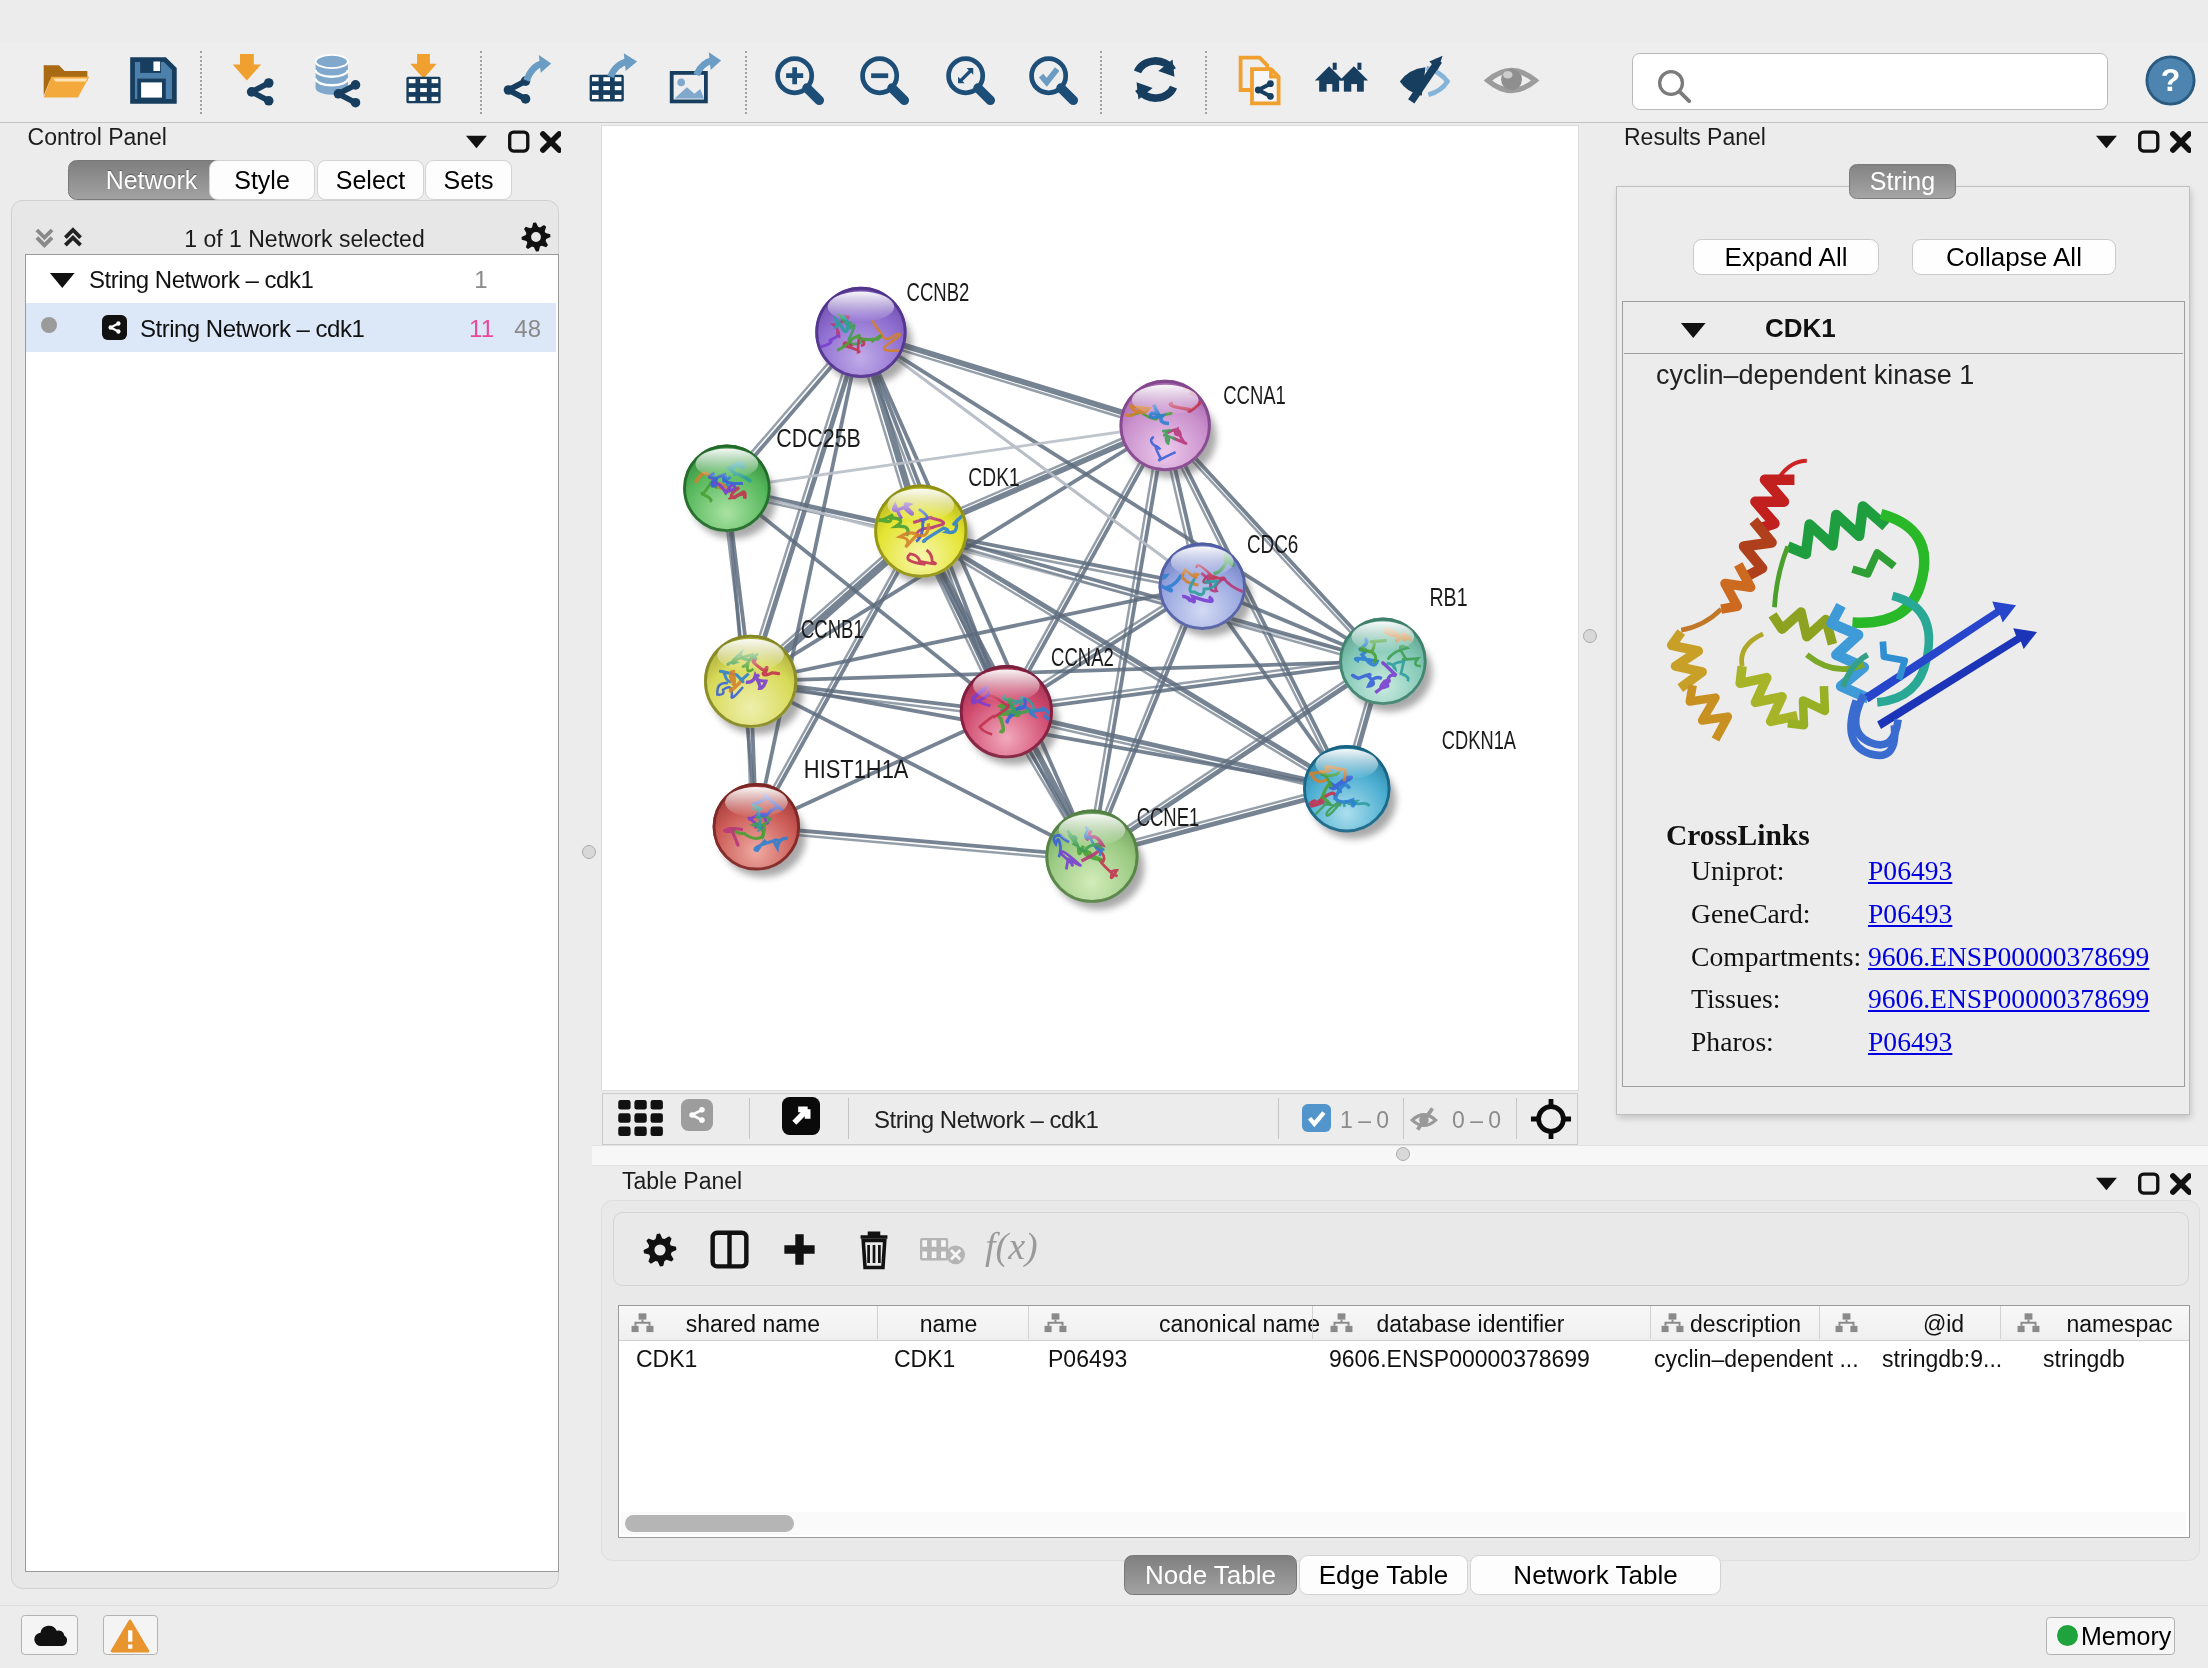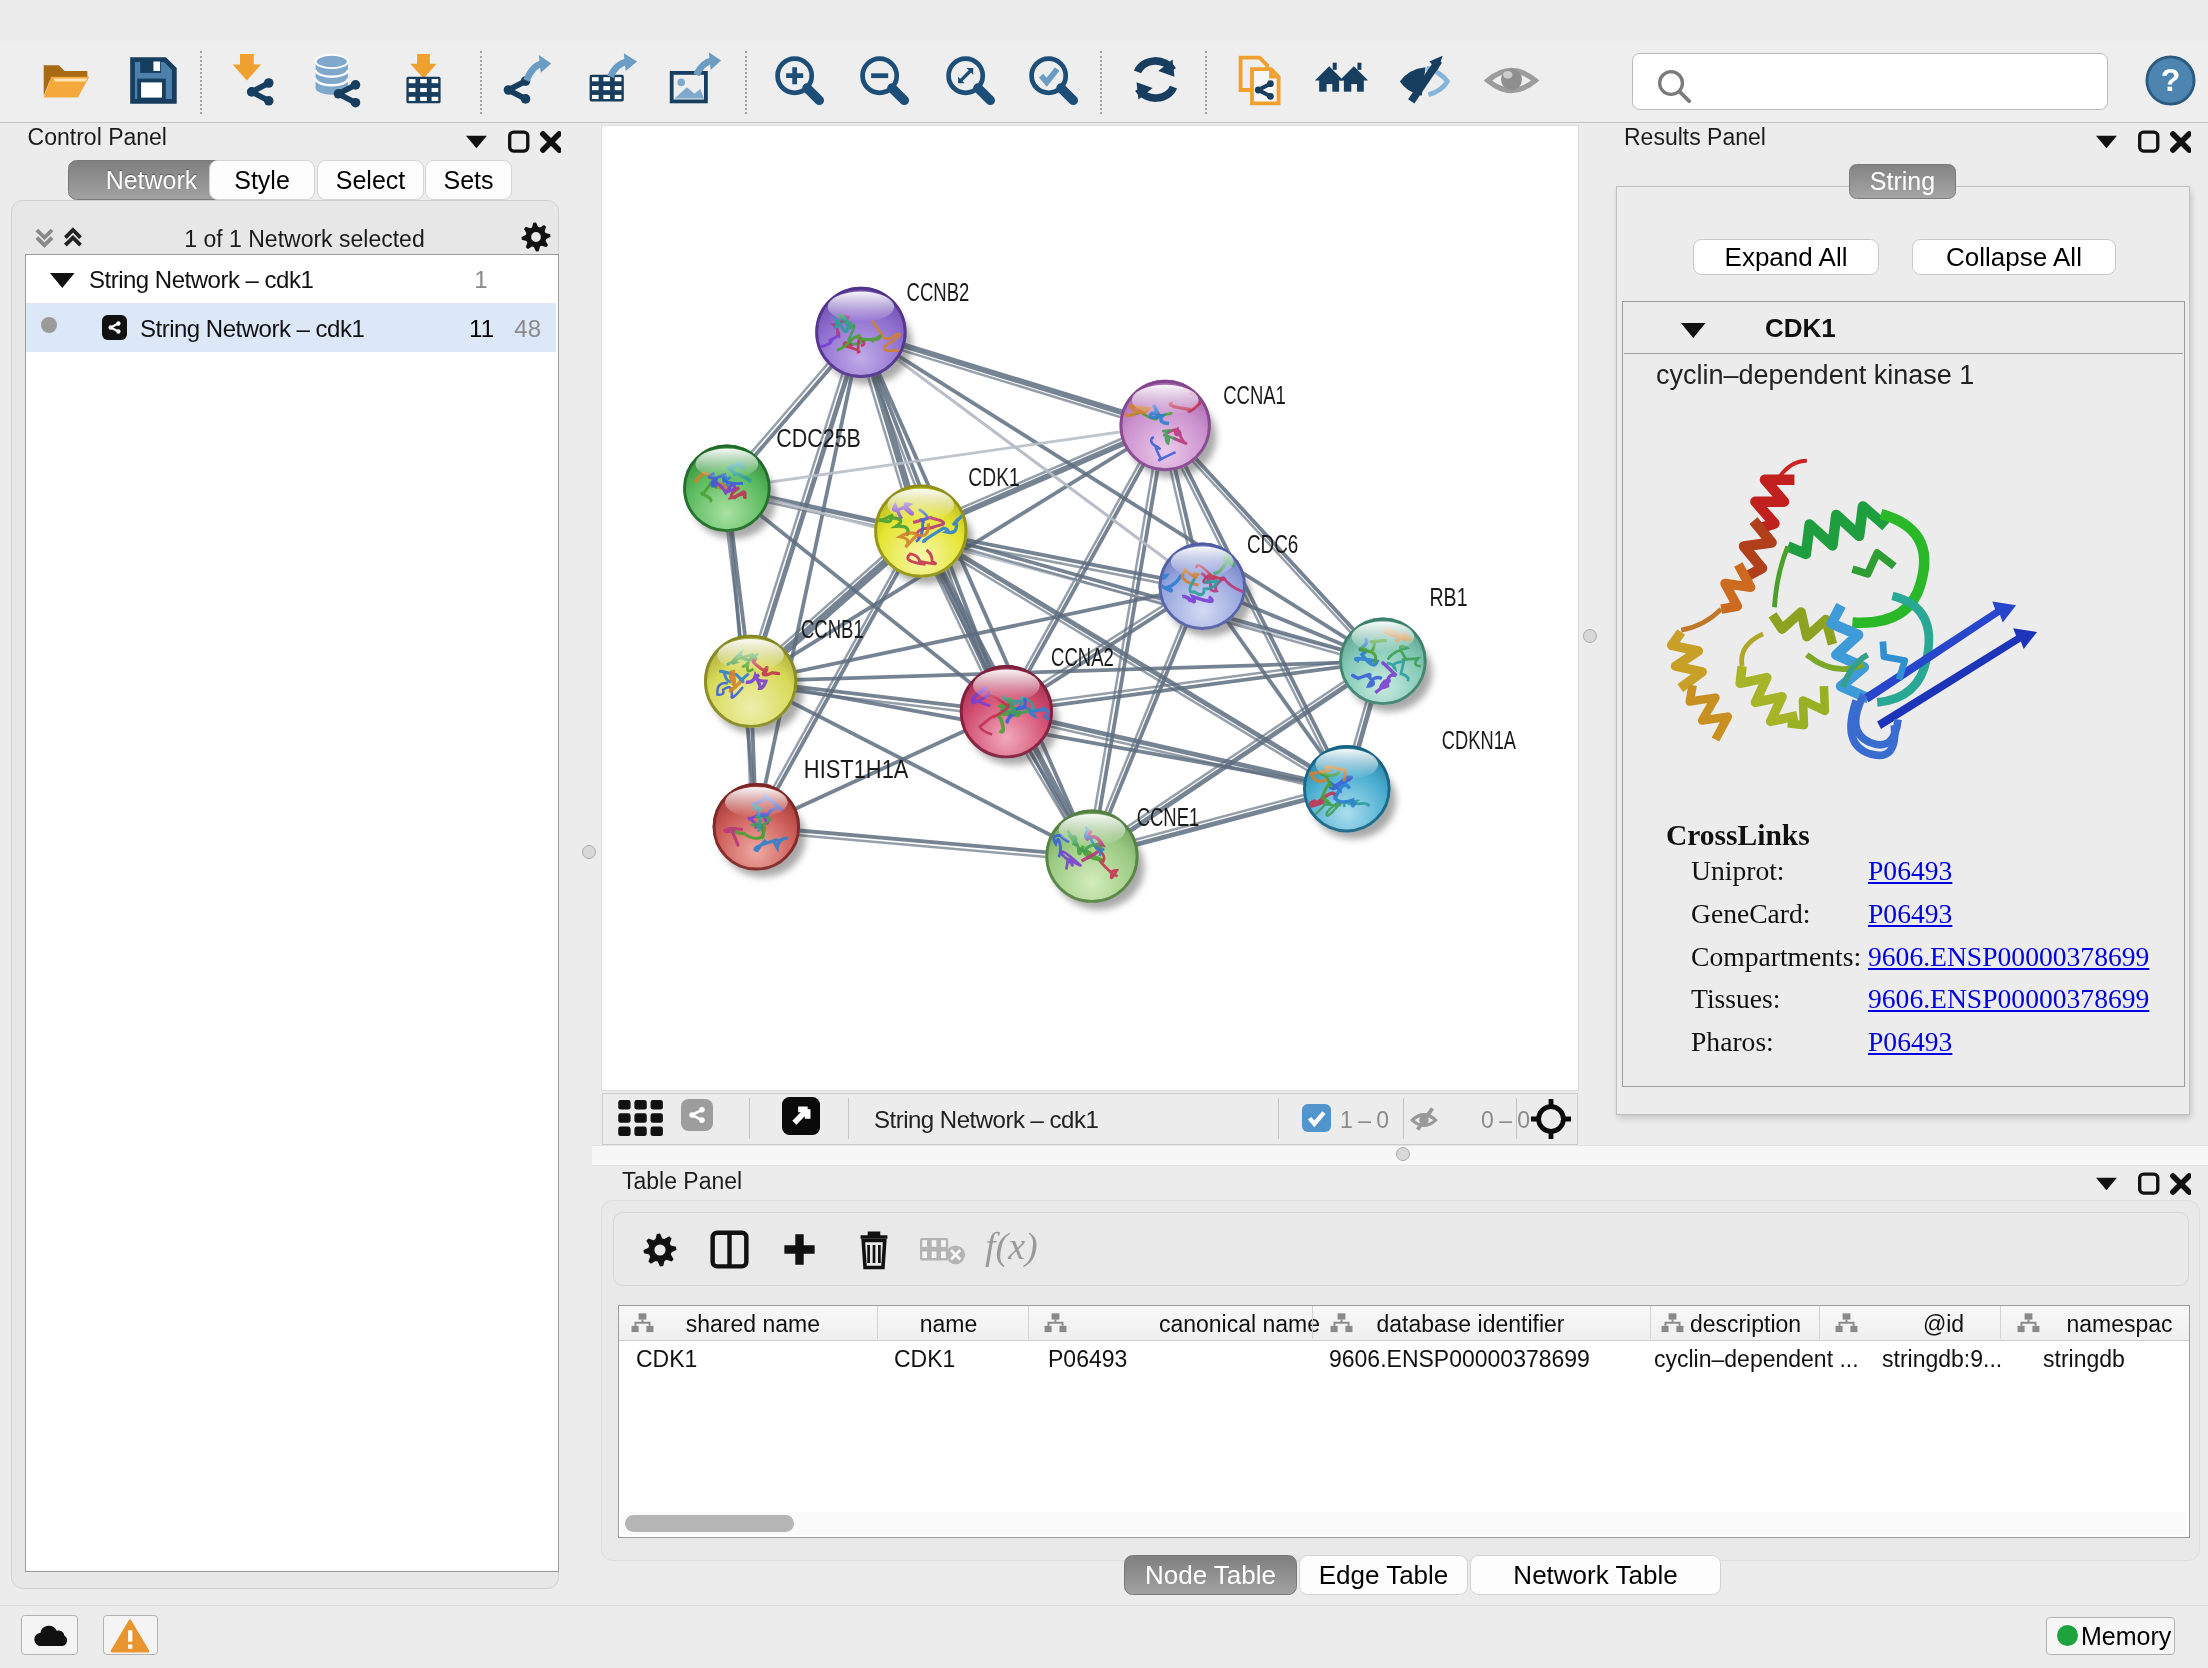--- a/index.html
+++ b/index.html
@@ -266,21 +266,21 @@
 <div class="abs" style="left:0;top:48px;width:530px;height:49px;background:#dce7f8;"></div>
 <div class="abs" style="left:15px;top:62px;width:16px;height:16px;border-radius:50%;background:#9b9b9b;"></div>
 <div class="abs" style="left:76px;top:60px;width:25px;height:25px;background:#111;border-radius:5.7px;"></div>
 <svg class="abs" style="left:76px;top:60px;" width="25" height="25" viewBox="0 0 30 30">
         <path d="M10.35 15L19.65 10.164M10.35 15L19.65 19.836" stroke="#fff" stroke-width="2.6" fill="none"></path>
         <circle cx="10.35" cy="15" r="2.604" fill="#fff"></circle>
         <circle cx="19.65" cy="10.164" r="2.604" fill="#fff"></circle>
         <circle cx="19.65" cy="19.836" r="2.604" fill="#fff"></circle>
       </svg>
 <div class="abs" style="left:114px;top:60px;font-size:24px;letter-spacing:-0.5px;color:#111;">String Network – cdk1</div>
-<div class="abs" style="left:430px;top:60px;width:38px;text-align:right;font-size:24px;color:#000000;">11</div>
+<div class="abs" style="left:430px;top:60px;width:38px;text-align:right;font-size:24px;color:#ec4899;">11</div>
 <div class="abs" style="left:477px;top:60px;width:38px;text-align:right;font-size:24px;color:#8a8a8a;">48</div>
   </div>
 
   <div id="netpanel">
 <svg width="978" height="966" viewBox="0 0 1028 1016">
         <defs>
           <radialGradient id="gCCNB2" cx="0.5" cy="0.78" r="0.80">
             <stop offset="0" stop-color="#c0abe8"></stop>
             <stop offset="0.6" stop-color="#8f6fd0"></stop>
             <stop offset="1" stop-color="#6644a4"></stop>
@@ -642,21 +642,21 @@
 <svg class="abs" style="left:699px;top:9.5px;" width="28.5" height="28.5" viewBox="0 0 30 30">
         <path d="M8 15 l5 6 L23 9" stroke="#fff" stroke-width="4.5" fill="none"></path>
       </svg>
 <div class="abs" style="left:737px;top:13.3px;font-size:23px;letter-spacing:-0.5px;color:#8b8b8b;">1 – 0</div>
 <div class="nbsep" style="left:800px;"></div>
 <svg class="abs" style="left:804px;top:8.6px;" width="36" height="32" viewBox="0 0 60 60">
         <path d="M6 32 Q28 12 50 32 Q28 52 6 32 z" fill="none" stroke="#999" stroke-width="6"></path>
         <circle cx="28" cy="32" r="9" fill="#999"></circle>
         <path d="M44 10 L16 50" stroke="#999" stroke-width="7"></path>
       </svg>
-<div class="abs" style="left:849px;top:13.3px;font-size:23px;letter-spacing:-0.5px;color:#8b8b8b;margin-left:29px;">0 – 0</div>
+<div class="abs" style="left:849px;top:13.3px;font-size:23px;letter-spacing:-0.5px;color:#8b8b8b;">0 – 0</div>
 <div class="nbsep" style="left:913px;"></div>
 <svg class="abs" style="left:927px;top:3.8px;" width="42" height="42" viewBox="0 0 44 44">
         <circle cx="22" cy="22" r="13" stroke="#0a0a0a" stroke-width="5" fill="none"></circle>
         <path d="M22 1 v9 M22 34 v9 M1 22 h9 M34 22 h9" stroke="#0a0a0a" stroke-width="5"></path>
       </svg>
   </div>
 
   <div class="ptitle" style="left:1624px; top:124px;">Results Panel</div>
 <svg class="abs" style="left:2096px;top:130px;" width="95" height="25" viewBox="0 0 100 26">
       <path d="M0 6 L22 6 L11 19 z" fill="#111"></path>

